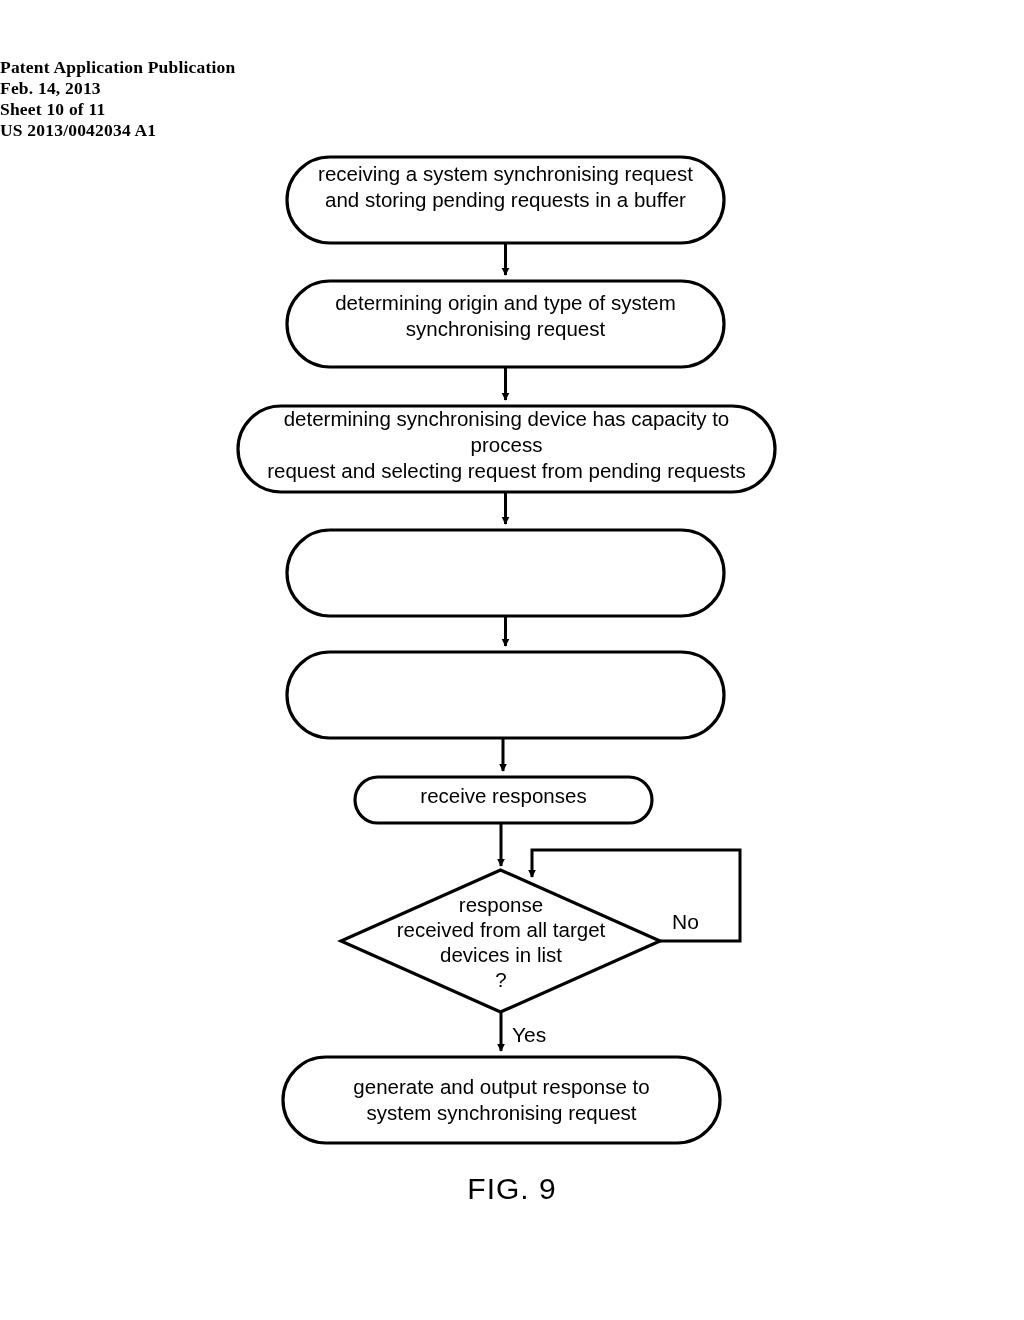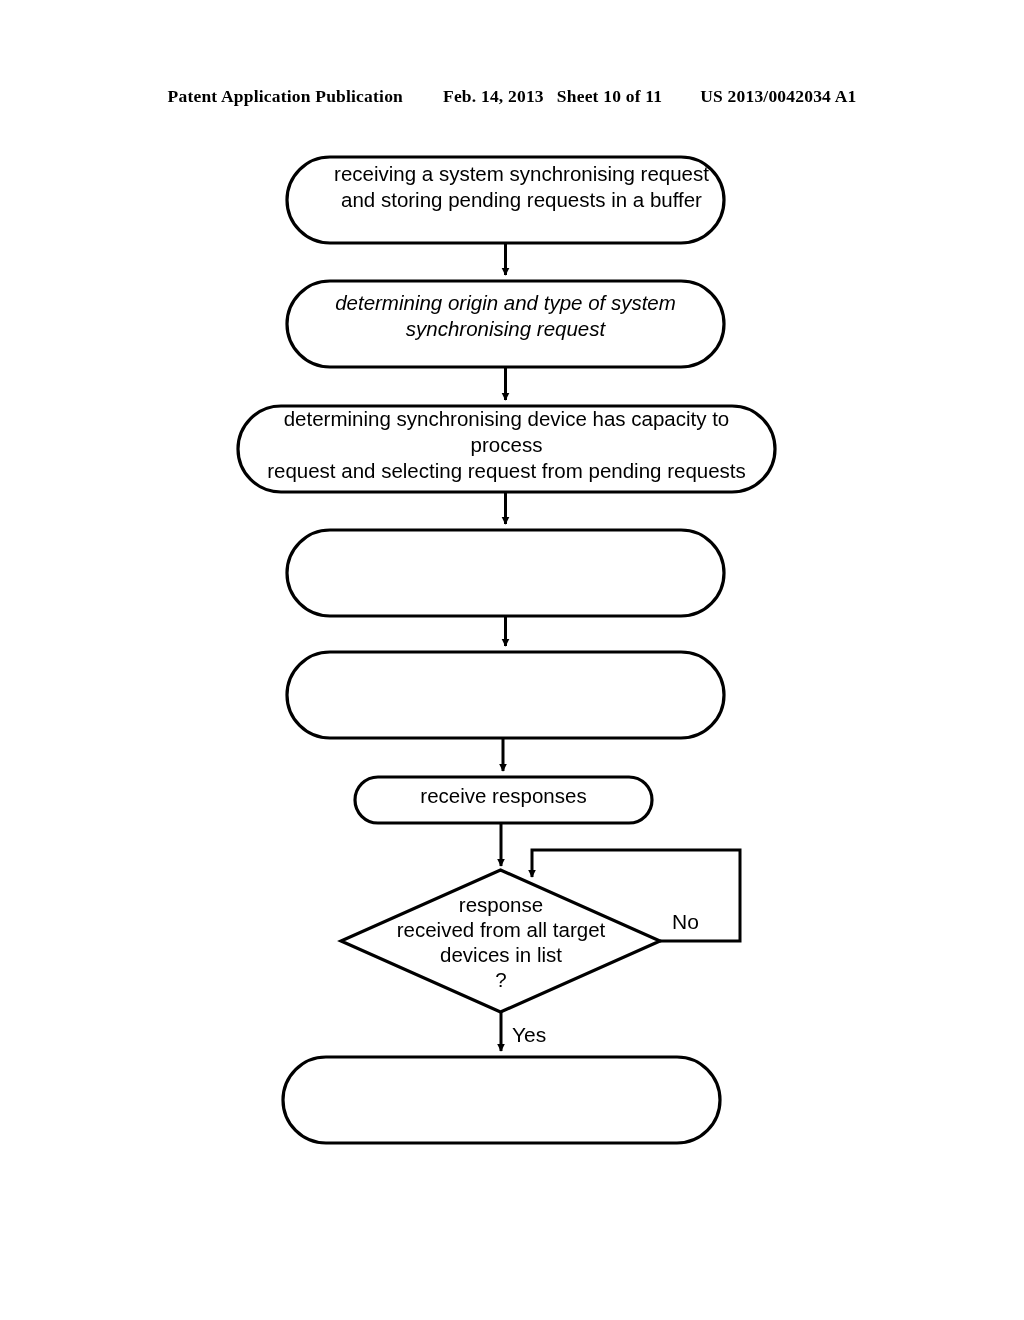--- a/index.html
+++ b/index.html
@@ -21,21 +21,21 @@
   }
 
   
   #pub-header {
     position: absolute;
     left: 0;
     top: 86px;
     width: 1024px;
     height: 26px;
     display: flex;
-    flex-direction: row;
+    flex-direction: column;
     align-items: baseline;
     justify-content: center;
     font-family: "Liberation Serif", serif;
     font-weight: bold;
     font-size: 17.5px;
     letter-spacing: 0.2px;
     white-space: nowrap;
   }
   #pub-header .seg { display: inline-block; }
   #pub-header .gap-lg { width: 40px; display: inline-block; }
@@ -133,37 +133,40 @@
       <line x1="505.5" y1="616" x2="505.5" y2="646" marker-end="url(#arrowhead)"></line>
       <line x1="503" y1="738" x2="503" y2="771" marker-end="url(#arrowhead)"></line>
       <line x1="501" y1="823" x2="501" y2="866" marker-end="url(#arrowhead)"></line>
 
       <path d="M660,941 L740,941 L740,850 L532,850 L532,877" marker-end="url(#arrowhead)"></path>
 
       <line x1="501" y1="1012" x2="501" y2="1051" marker-end="url(#arrowhead)"></line>
     </g>
   </svg>
 
-  <div class="node-text" style="left:316px; top:157px; width:411px; height:60px;">receiving a system synchronising request
+  <div class="node-text" style="left:300px; top:157px; width:411px; height:60px;">receiving a system synchronising request
 and storing pending requests in a buffer</div>
 
-  <div class="node-text" style="left:300px; top:281px; width:411px; height:70px;font-style:italic;">determining origin and type of system
+  <div class="node-text" style="left:300px; top:281px; width:411px; height:70px;">determining origin and type of system
 synchronising request</div>
 
   <div class="node-text" style="left:248px; top:406px; width:517px; height:78px;">determining synchronising device has capacity to process
 request and selecting request from pending requests</div>
 
 
 
   <div class="node-text" style="left:365px; top:777px; width:277px; height:38px;">receive responses</div>
 
   <div class="node-text" style="left:370px; top:890px; width:262px; height:104px; line-height:1.22;">response
 received from all target
 devices in list
 ?</div>
 
+  <div class="node-text" style="left:296px; top:1057px; width:411px; height:86px;">generate and output response to
+system synchronising request</div>
 
   <div class="edge-label" style="left:672px; top:911px;">No</div>
 
   <div class="edge-label" style="left:512px; top:1024px;">Yes</div>
 
+  <div id="fig-caption">FIG. 9</div>
 
 </div>
 
 </body></html>

